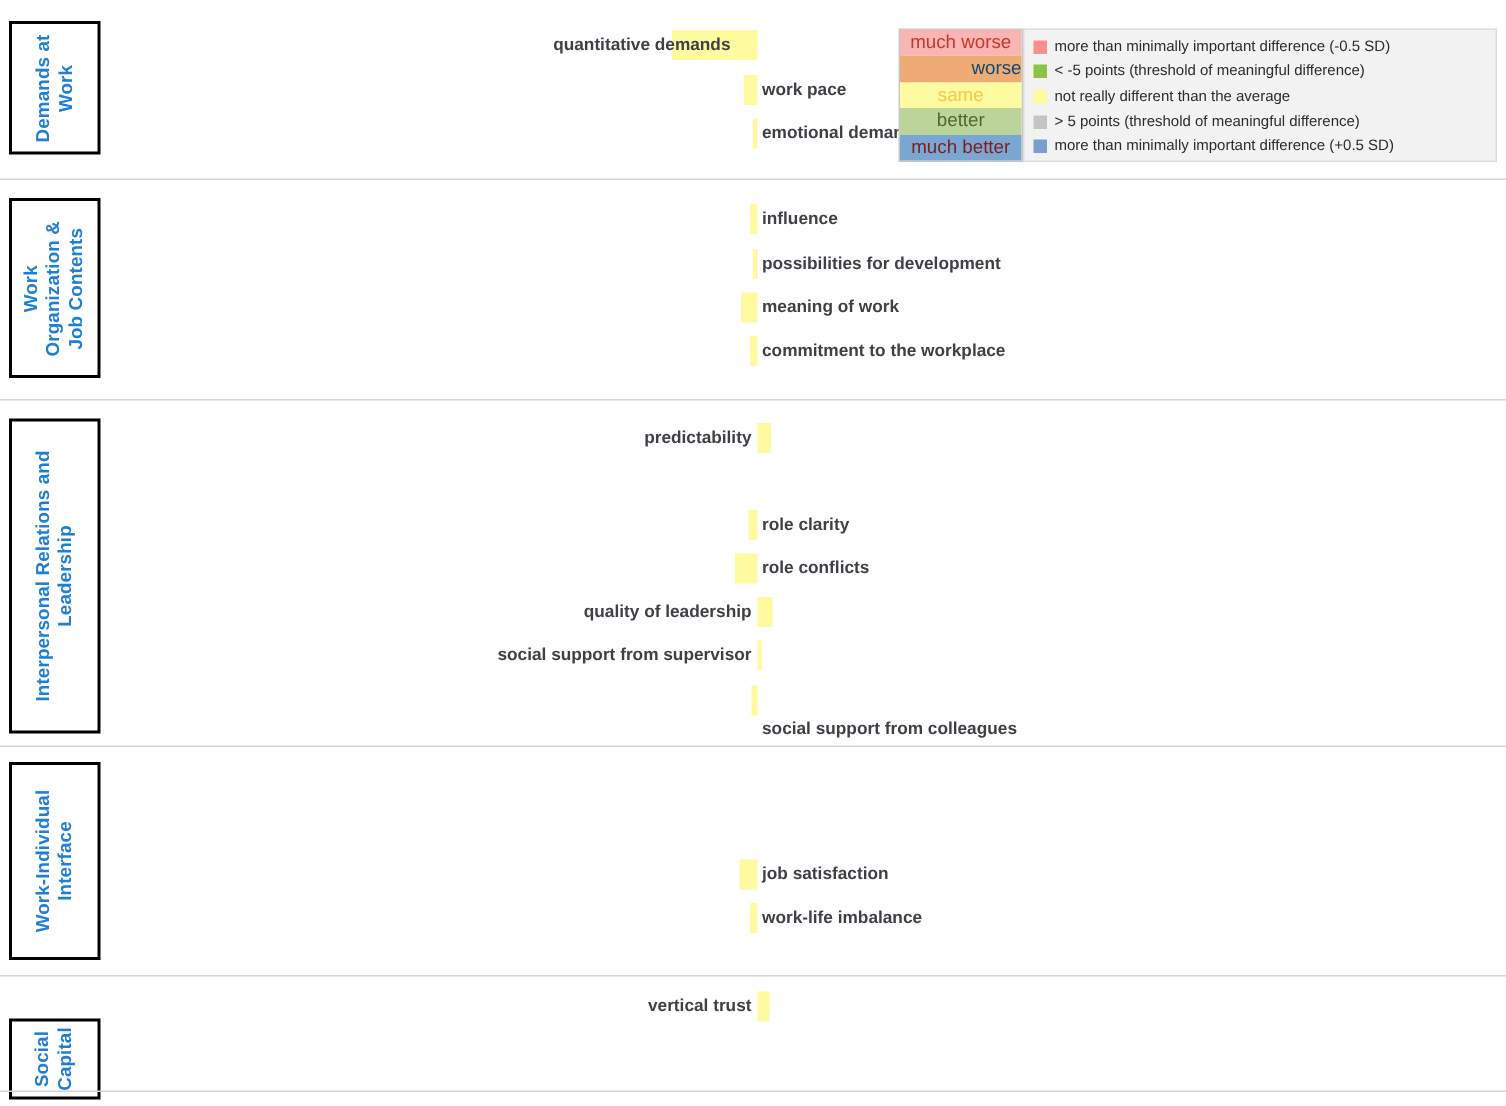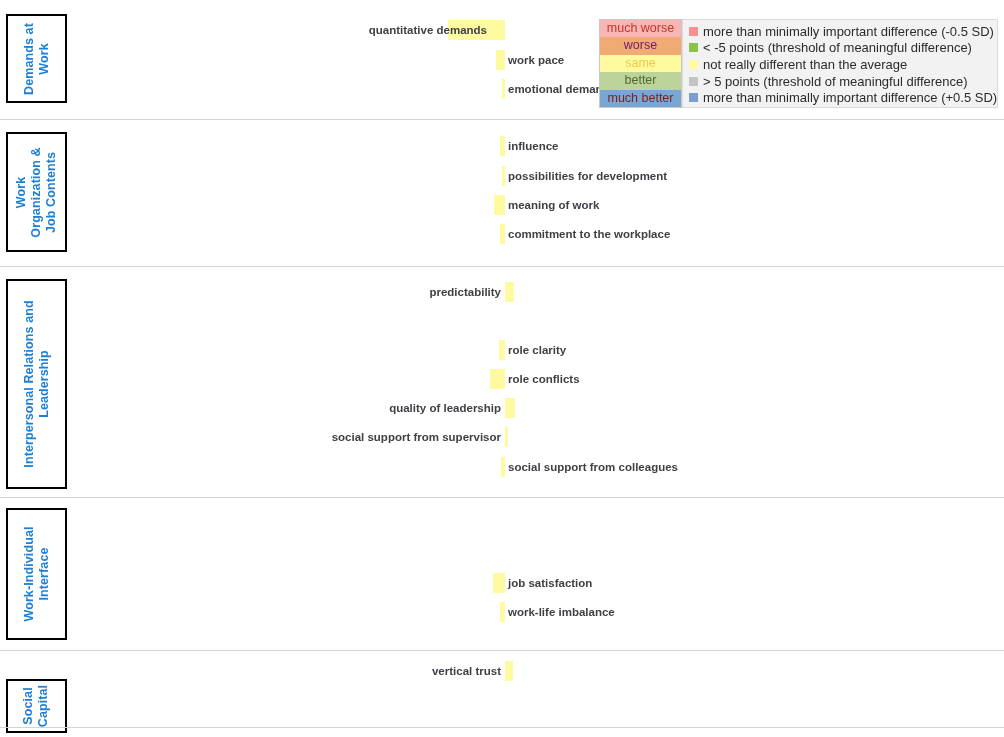--- a/index.html
+++ b/index.html
@@ -119,21 +119,21 @@
     height: 16.6px;
     white-space: nowrap;
   }
   .legend-swatch {
     width: 9px;
     height: 9px;
     flex: 0 0 9px;
     margin-right: 5px;
   }
   .legend-text {
-    font-size: 13px;
+    font-size: 10px;
     color: #2b2b2b;
     line-height: 13px;
   }
 </style>
 </head>
 <body>
 
 <div id="app">
 
   <div id="category-rail">
@@ -206,21 +206,21 @@
       <div class="row" style="top: 398px; left: 0px; width: 1004px;">
         <div class="bar" style="left: 505px; width: 10px; background: rgb(253, 250, 160);"></div>
         <div class="row-label left" style="right: 499px; padding-right: 4px;">quality of leadership</div>
       </div>
       <div class="row" style="top: 427px; left: 0px; width: 1004px;">
         <div class="bar" style="left: 505px; width: 3px; background: rgb(253, 250, 160);"></div>
         <div class="row-label left" style="right: 499px; padding-right: 4px;">social support from supervisor</div>
       </div>
       <div class="row" style="top: 457px; left: 0px; width: 1004px;">
         <div class="bar" style="left: 501px; width: 4px; background: rgb(253, 250, 160);"></div>
-        <div class="row-label" style="left: 508px;">social support from colleagues</div>
+        <div class="row-label" style="left: 508px; margin-top: 19px;">social support from colleagues</div>
       </div>
       <div class="row" style="top: 573px; left: 0px; width: 1004px;">
         <div class="bar" style="left: 493px; width: 12px; background: rgb(253, 250, 160);"></div>
         <div class="row-label" style="left: 508px;">job satisfaction</div>
       </div>
       <div class="row" style="top: 602px; left: 0px; width: 1004px;">
         <div class="bar" style="left: 500px; width: 5px; background: rgb(253, 250, 160);"></div>
         <div class="row-label" style="left: 508px;">work-life imbalance</div>
       </div>
       <div class="row" style="top: 661px; left: 0px; width: 1004px;">
@@ -228,21 +228,21 @@
         <div class="row-label left" style="right: 499px; padding-right: 4px;">vertical trust</div>
       </div>
       <div class="row" style="top: 690px; left: 0px; width: 1004px; margin-top: 47px;">
         <div class="bar" style="left: 505px; width: 8px; background: rgb(253, 250, 160);"></div>
         <div class="row-label left" style="right: 499px; padding-right: 4px;">justice &amp; respect</div>
       </div>
     </div>
 
   <div class="key-stack" id="key-stack">
       <div class="key-row" style="background: rgb(249, 180, 180); color: rgb(192, 57, 43);">much worse</div>
-      <div class="key-row" style="background: rgb(240, 170, 116); color: #701a75;">worse</div>
+      <div class="key-row" style="background: rgb(240, 170, 116); color: #0c4a6e; text-align: right;">worse</div>
       <div class="key-row" style="background: rgb(253, 250, 160); color: rgb(242, 201, 76);">same</div>
       <div class="key-row" style="background: rgb(188, 211, 154); color: rgb(75, 107, 42);">better</div>
       <div class="key-row" style="background: rgb(122, 166, 210); color: #7f1d1d;">much better</div>
     </div>
 
   <div class="legend" id="legend">
       <div class="legend-row">
         <span class="legend-swatch" style="background: rgb(249, 143, 143);"></span>
         <span class="legend-text">more than minimally important difference (-0.5 SD)</span>
       </div>

